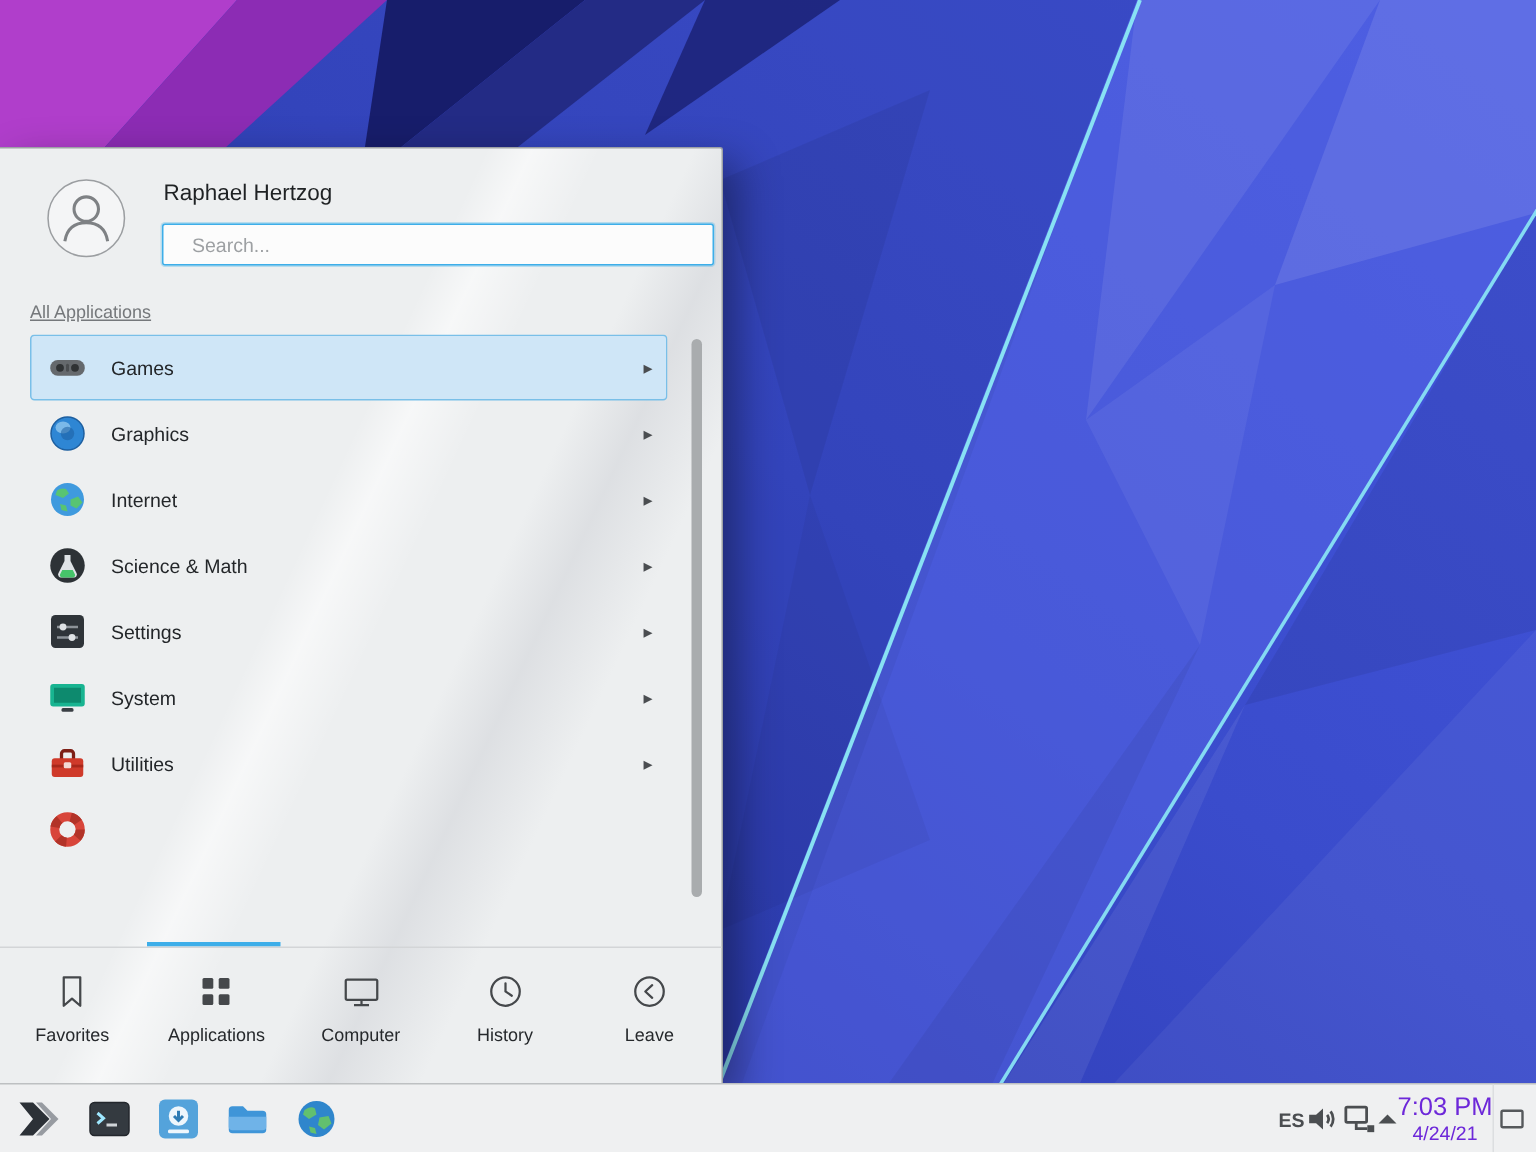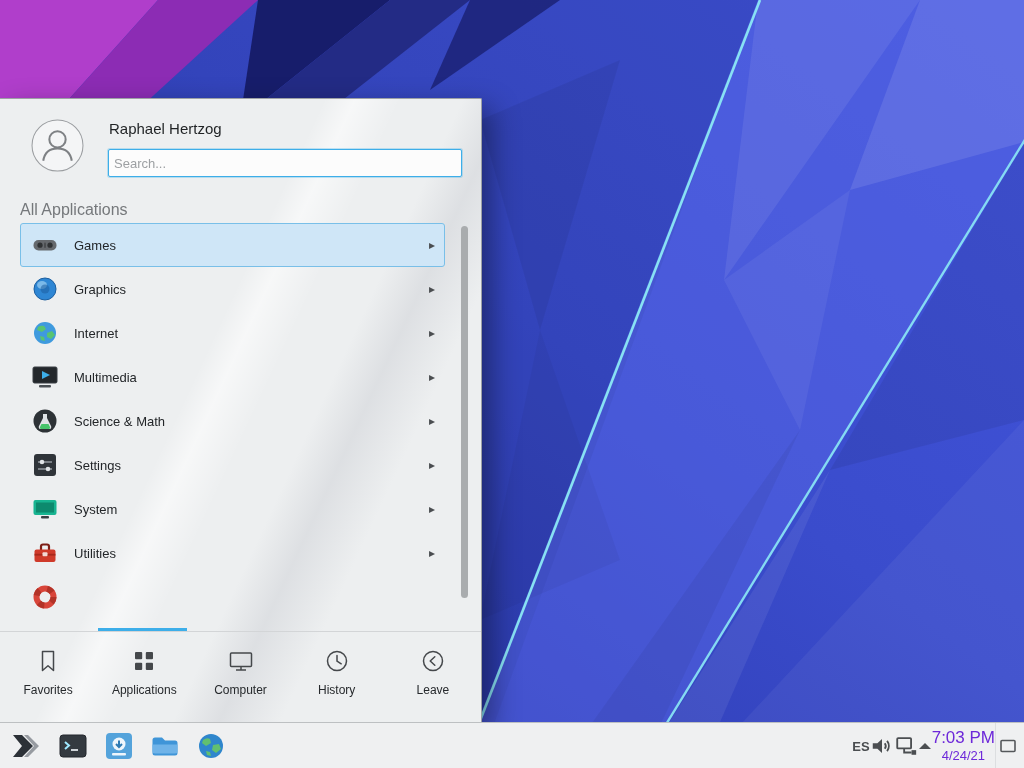--- a/index.html
+++ b/index.html
@@ -12,24 +12,24 @@
     background:
       linear-gradient(115deg, rgba(255,255,255,0) 42%, rgba(255,255,255,.55) 46%, rgba(255,255,255,0) 52%),
       linear-gradient(115deg, rgba(185,188,196,0) 60%, rgba(185,188,196,.30) 66%, rgba(185,188,196,0) 74%),
       #edeff0;
     border:1px solid #9da1a5;border-left:none;border-bottom:none;border-radius:0 2px 0 0;
     box-shadow:10px 10px 28px rgba(0,0,0,.38);z-index:4;}
   .avatar{position:absolute;left:31px;top:20px;width:53px;height:53px;}
   .avatar svg{width:53px;height:53px;display:block;}
   .user-name{position:absolute;left:109px;top:21px;font-size:15px;color:#1f2224;text-align:right;}
   .search{position:absolute;left:108px;top:50px;width:341px;height:26px;border:1px solid #3daee9;border-radius:2px;
-    background:#fcfcfc;font-size:13px;color:#232629;padding:0 6px 0 5px;outline:none;
+    background:#fcfcfc;font-size:13px;color:#232629;padding:0 6px 0 19px;outline:none;
     box-shadow:0 0 0 1px rgba(61,174,233,.30);font-family:inherit;}
   .search::placeholder{color:#9da0a3;}
-  .section-label{position:absolute;left:20px;top:102px;font-size:16px;color:#75787b;}
+  .section-label{position:absolute;left:20px;top:102px;font-size:12px;color:#75787b;text-decoration:underline;}
   .cat-list{position:absolute;left:20px;top:124px;width:425px;height:406px;overflow:hidden;}
   .cat-row{display:flex;align-items:center;height:42px;padding:0 9px 0 10px;border:1px solid transparent;border-radius:3px;cursor:default;}
   .cat-row.selected{background:#cfe6f7;border-color:#79bfe8;}
   .cat-icon{width:28px;height:28px;flex:0 0 28px;margin-right:15px;}
   .cat-icon svg{width:28px;height:28px;display:block;}
   .cat-label{font-size:13px;color:#232629;}
   .cat-arrow{margin-left:auto;color:#4a4d50;font-size:12px;line-height:1;}
   .cat-arrow::before{content:"\25B8";}
   .scrollbar-track{position:absolute;left:461px;top:127px;width:7px;height:372px;}
   .scrollbar-thumb{width:7px;height:372px;border-radius:3.5px;background:#a9acae;}
@@ -136,31 +136,20 @@
               <circle cx="14" cy="14" r="11" fill="#3f9ade"></circle>
               <path d="M7 8 q3 -2 6 -1 l2 3 -4 3 -5 -2 z" fill="#58c472"></path>
               <path d="M16 14 l5 -2 3 4 -4 4 -4 -2 z" fill="#58c472"></path>
               <path d="M9 17 l4 1 1 4 -4 -1 z" fill="#58c472"></path>
             </svg>
         </span>
         <span class="cat-label">Internet</span>
         <span class="cat-arrow"></span>
       </div>
 
-      <div class="cat-row">
-        <span class="cat-icon">
-          <svg viewBox="0 0 28 28">
-              <rect x="2" y="4" width="24" height="16" rx="1.5" fill="#23272b" stroke="#3a3f44"></rect>
-              <polygon points="11,8 19,12 11,16" fill="#3daee9"></polygon>
-              <rect x="8" y="22" width="12" height="2.5" rx="1" fill="#4a4f54"></rect>
-            </svg>
-        </span>
-        <span class="cat-label">Multimedia</span>
-        <span class="cat-arrow"></span>
-      </div>
 
 
       <div class="cat-row">
         <span class="cat-icon">
           <svg viewBox="0 0 28 28">
               <circle cx="14" cy="14" r="11.5" fill="#2d3236"></circle>
               <path d="M12 7 h4 v4 l4 8 a2 2 0 0 1 -2 3 h-8 a2 2 0 0 1 -2 -3 l4 -8 z" fill="#dfe3e6"></path>
               <path d="M10.5 17 h7 l1.5 3 a1.5 1.5 0 0 1 -1.5 2 h-7 a1.5 1.5 0 0 1 -1.5 -2 z" fill="#46c46a"></path>
             </svg>
         </span>

